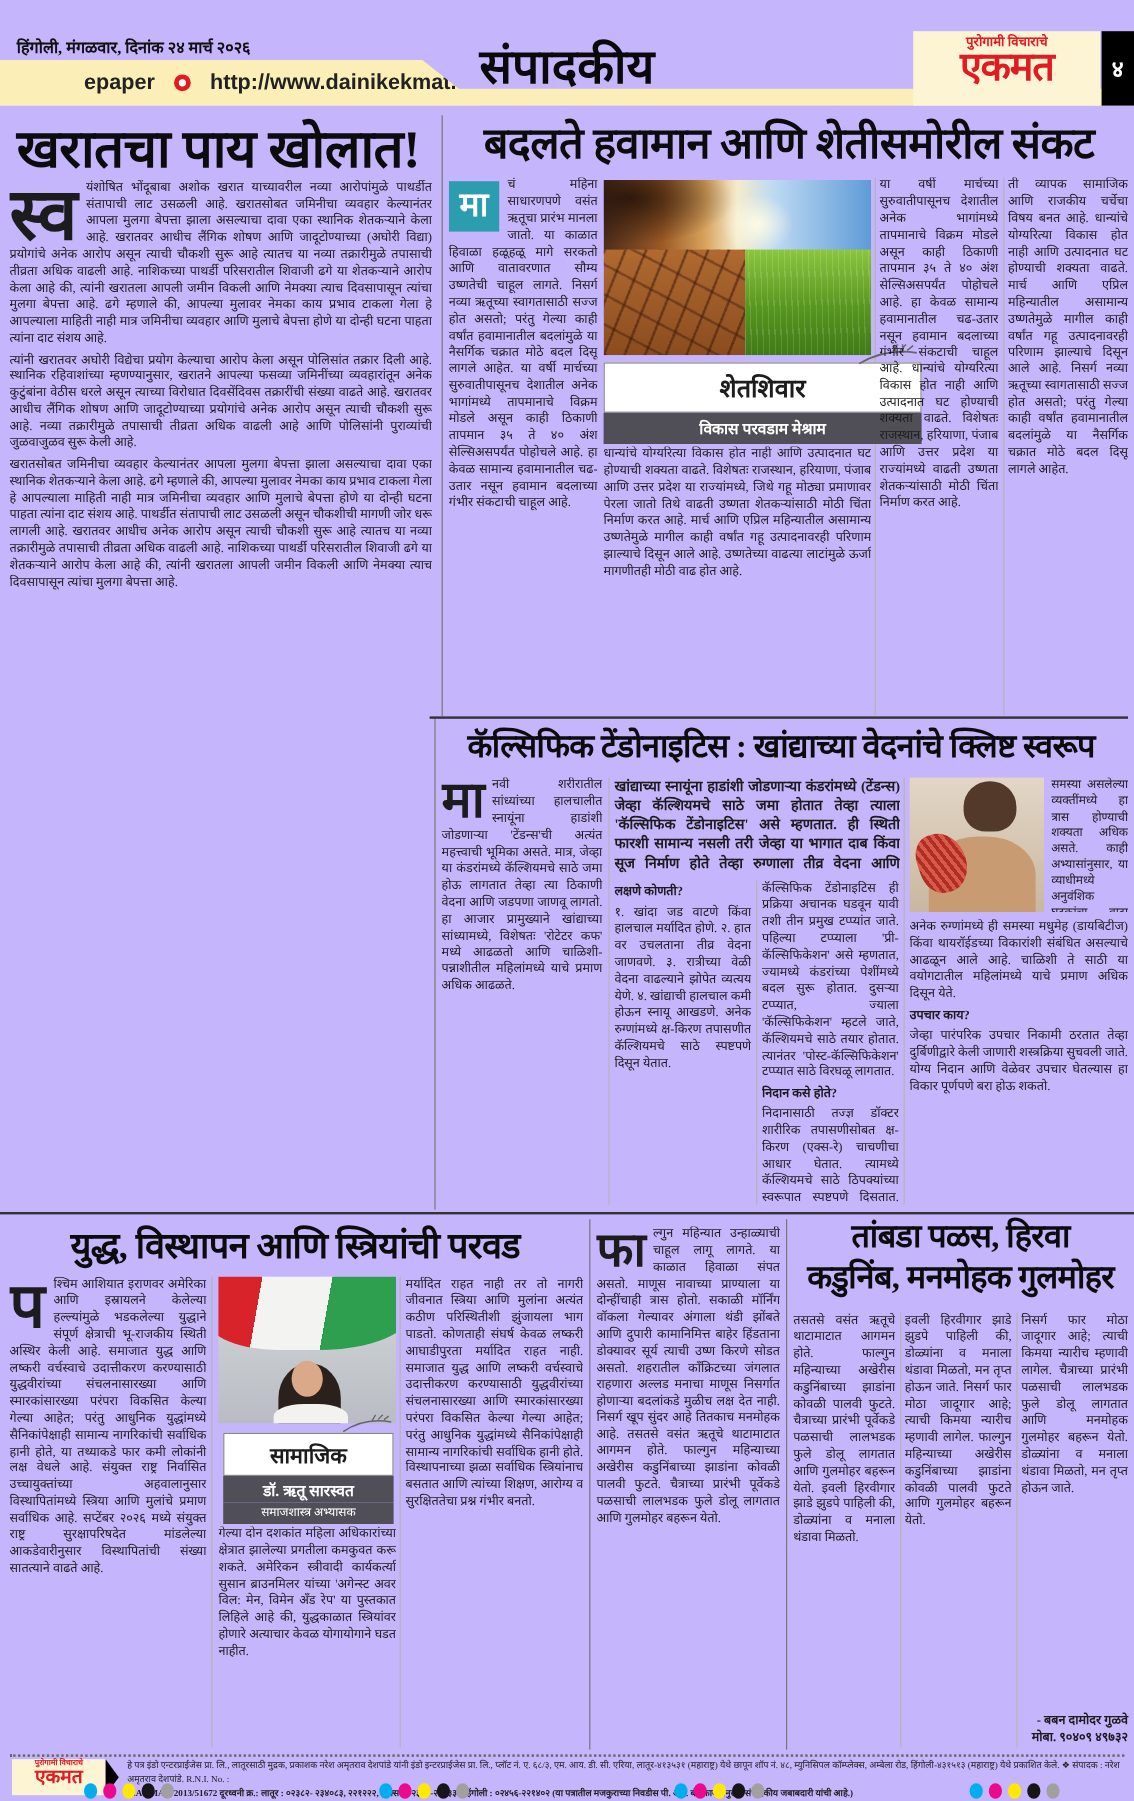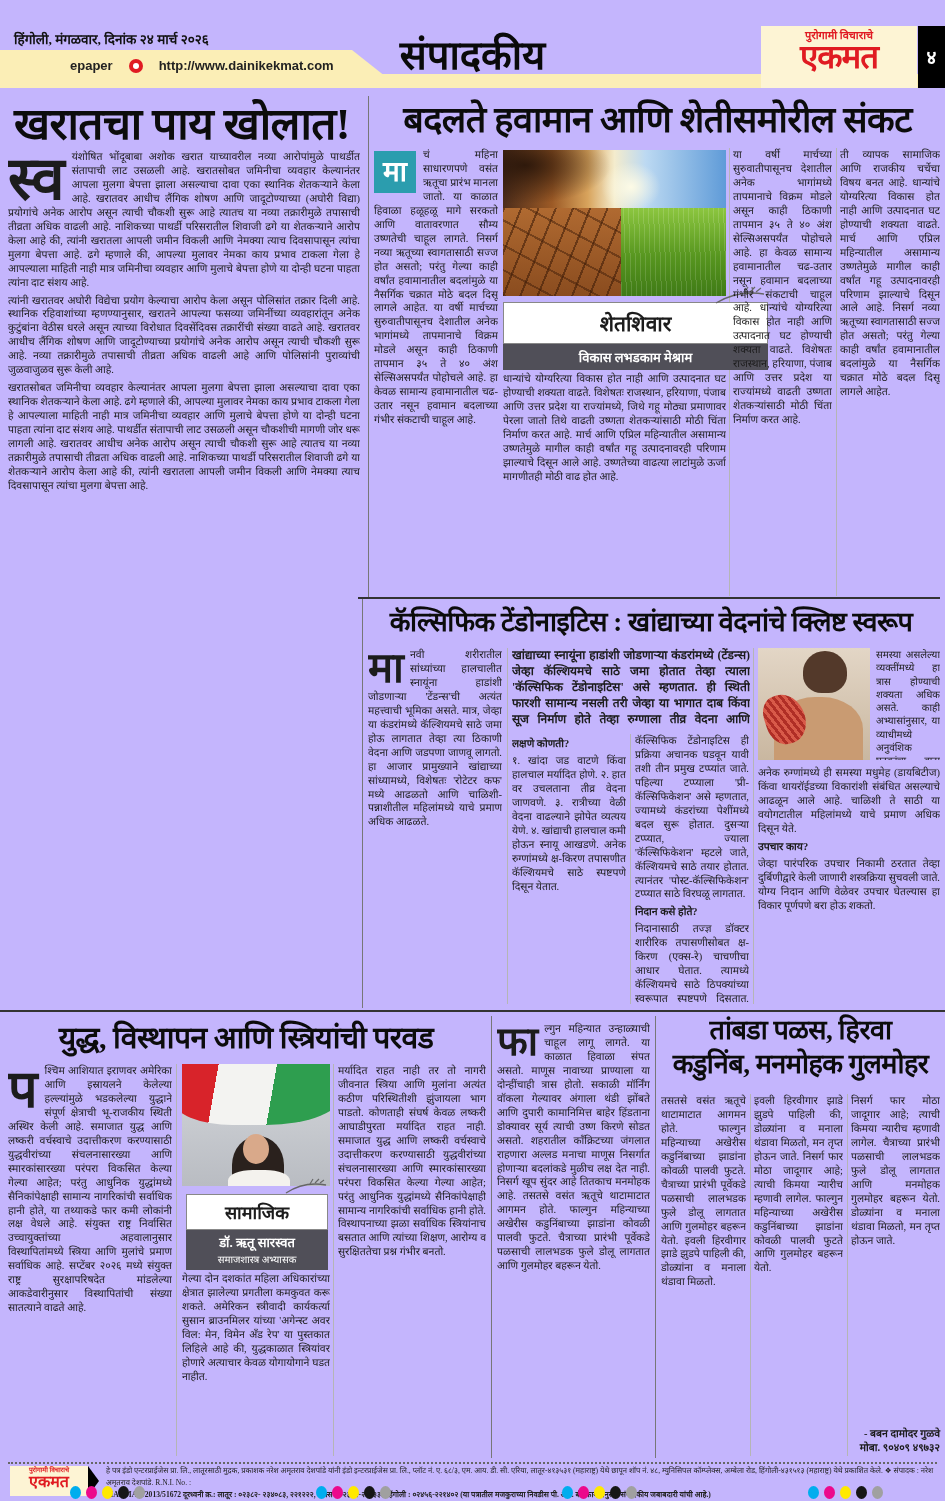--- a/index.html
+++ b/index.html
@@ -19,21 +19,21 @@
             font-size:28px; font-weight:900; text-align:center; line-height:42px; margin:3px 7px 2px 0; }
   .vl { position:absolute; width:1px; background:#b5b5b5; }
   .vl.dark { background:#777; }
   .hl { position:absolute; height:1px; background:#555; }
   .subhead { font-weight:bold; font-size:10.5px; margin:3px 0; }
   
   .dateline { font-size:13.5px; font-weight:bold; color:#111; }
   .cream-band { background:#fbeeb6; }
   .epaper-strip { background:#fbeeb6; clip-path:polygon(0 0,88% 0,100% 100%,0 100%); }
   .epaper-inner { position:absolute; left:70px; top:8px; display:flex; align-items:center; gap:16px;
-                  font-size:13px; font-weight:bold; color:#222; font-family:"Liberation Sans",sans-serif;}
+                  font-size:18px; font-weight:bold; color:#222; font-family:"Liberation Sans",sans-serif;}
   .ep-icon { width:14px; height:14px; border-radius:50%; background:#e01b22; position:relative; }
   .ep-icon::after{ content:""; position:absolute; left:4px; top:4px; width:6px; height:6px;
                    border-radius:50%; background:#fff; }
   .section-title { font-size:40px; font-weight:900; color:#0a0a0a; }
   .masthead-box { background:#fdf4d4; text-align:center; padding-top:3px; }
   .mh-tag { color:#e01b22; font-size:11px; font-weight:bold; line-height:1.1; }
   .mh-name { color:#e01b22; font-size:33px; font-weight:900; line-height:1.0; letter-spacing:-1px; }
   .pageno-box { background:#000; color:#fff; text-align:center; font-size:19px; font-weight:bold;
                 display:flex; align-items:center; justify-content:center; }
   
@@ -152,21 +152,21 @@
     <div class="cracked"></div>
     <div class="field"></div>
   </div>
 
   <div class="abs" style="left:503px; top:302px; width:265px;">
     <svg class="sprig" style="right:2px; top:-16px;" width="52" height="20" viewBox="0 0 52 20">
       <path d="M2 17 Q 24 4 50 8" stroke="#666" fill="none" stroke-width="1.4"></path>
       <path d="M30 7 l4 -6 M36 6 l5 -5 M42 6 l5 -4 M33 9 l-2 -7 M39 8 l-1 -7" stroke="#666" fill="none" stroke-width="1.2"></path>
     </svg>
     <div class="col-frame" style="font-size:21px; padding:6px 0;">शेतशिवार</div>
-    <div class="author-bar" style="font-size:13px; padding:4px 0;">विकास लभडकाम मेश्राम</div>
+    <div class="author-bar" style="font-size:13px; padding:4px 0;">विकास परवडाम मेश्राम</div>
   </div>
 
   <div class="abs bt" style="left:503px; top:372px; width:223px; height:224px;">धान्यांचे योग्यरित्या विकास होत नाही आणि उत्पादनात घट होण्याची शक्यता वाढते. विशेषतः राजस्थान, हरियाणा, पंजाब आणि उत्तर प्रदेश या राज्यांमध्ये, जिथे गहू मोठ्या प्रमाणावर पेरला जातो तिथे वाढती उष्णता शेतकऱ्यांसाठी मोठी चिंता निर्माण करत आहे. मार्च आणि एप्रिल महिन्यातील असामान्य उष्णतेमुळे मागील काही वर्षांत गहू उत्पादनावरही परिणाम झाल्याचे दिसून आले आहे. उष्णतेच्या वाढत्या लाटांमुळे ऊर्जा मागणीतही मोठी वाढ होत आहे.</div>
 
   <div class="abs bt" style="left:733px; top:148px; width:99px; height:448px;">या वर्षी मार्चच्या सुरुवातीपासूनच देशातील अनेक भागांमध्ये तापमानाचे विक्रम मोडले असून काही ठिकाणी तापमान ३५ ते ४० अंश सेल्सिअसपर्यंत पोहोचले आहे. हा केवळ सामान्य हवामानातील चढ-उतार नसून हवामान बदलाच्या गंभीर संकटाची चाहूल आहे. धान्यांचे योग्यरित्या विकास होत नाही आणि उत्पादनात घट होण्याची शक्यता वाढते. विशेषतः राजस्थान, हरियाणा, पंजाब आणि उत्तर प्रदेश या राज्यांमध्ये वाढती उष्णता शेतकऱ्यांसाठी मोठी चिंता निर्माण करत आहे.</div>
   <div class="abs bt" style="left:840px; top:148px; width:100px; height:448px;">ती व्यापक सामाजिक आणि राजकीय चर्चेचा विषय बनत आहे. धान्यांचे योग्यरित्या विकास होत नाही आणि उत्पादनात घट होण्याची शक्यता वाढते. मार्च आणि एप्रिल महिन्यातील असामान्य उष्णतेमुळे मागील काही वर्षांत गहू उत्पादनावरही परिणाम झाल्याचे दिसून आले आहे. निसर्ग नव्या ऋतूच्या स्वागतासाठी सज्ज होत असतो; परंतु गेल्या काही वर्षांत हवामानातील बदलांमुळे या नैसर्गिक चक्रात मोठे बदल दिसू लागले आहेत.</div>
 
   <div class="abs headline" style="left:362px; top:602px; width:578px; font-size:27px;">कॅल्सिफिक टेंडोनाइटिस : खांद्याच्या वेदनांचे क्लिष्ट स्वरूप</div>
 
   <div class="abs bt" style="left:368px; top:648px; width:134px; height:356px;">

